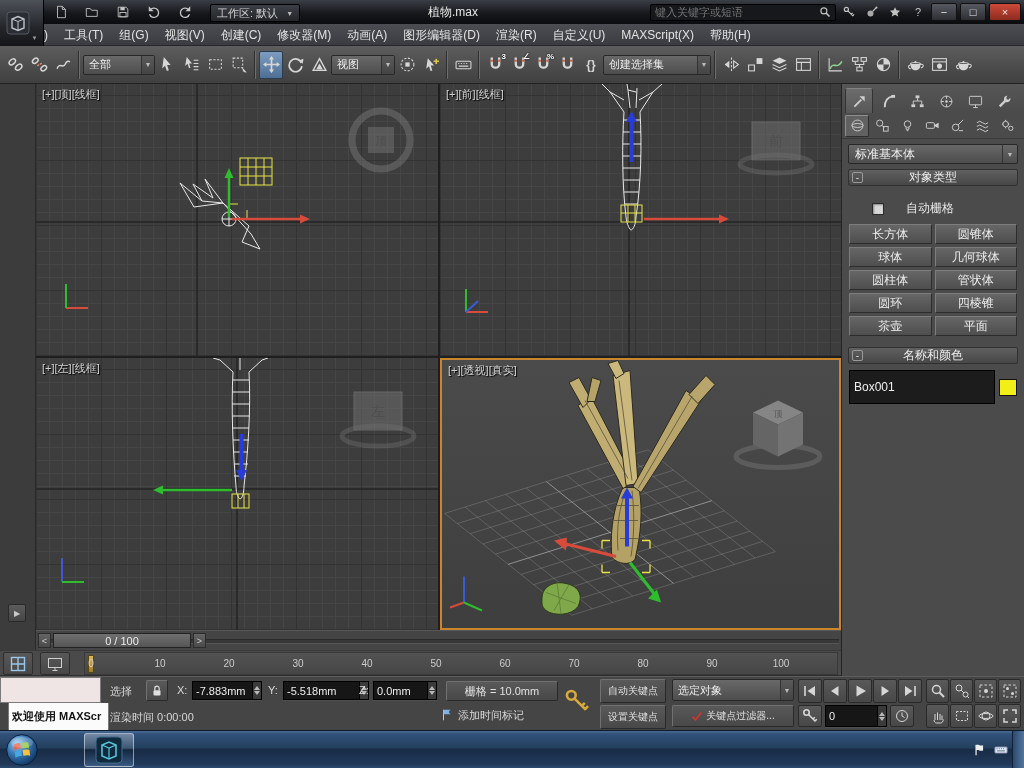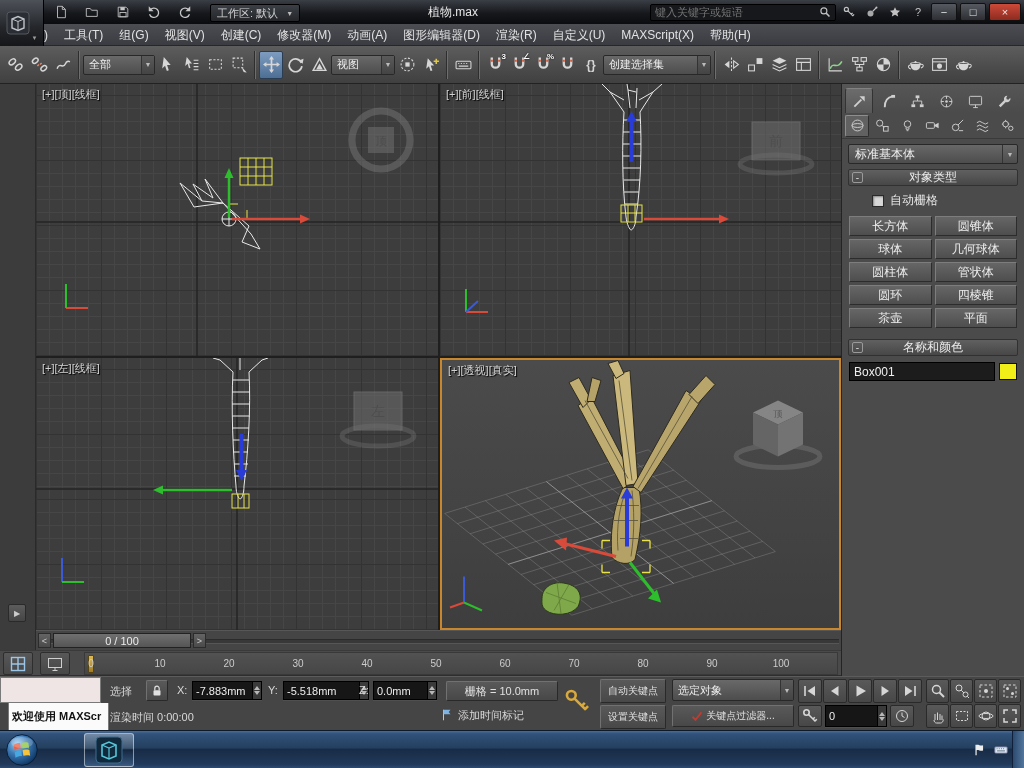--- a/index.html
+++ b/index.html
@@ -107,27 +107,27 @@
 .cp-sub svg{width:15px;height:15px}
 .cp-sub.active{background:#616161;border-color:#8e8e8e #2e2e2e #2e2e2e #8e8e8e}
 .cp-dd{margin:5px 6px 4px;height:20px;display:flex;align-items:center;background:linear-gradient(#686868,#4d4d4d);
  border:1px solid #282828;border-radius:2px;font-size:12px;padding-left:6px;color:#eee}
 .cp-dd .ar{margin-left:auto;width:15px;height:100%;display:flex;align-items:center;justify-content:center;border-left:1px solid #333}
 .rollout{margin:5px 6px 0;height:17px;display:flex;align-items:center;position:relative;
  background:linear-gradient(#606060,#474747);border:1px solid #313131;border-radius:2px}
 .roll-min{position:absolute;left:3px;top:2px;width:11px;height:11px;border:1px solid #9a9a9a;border-radius:2px;
  font-size:10px;line-height:9px;text-align:center;color:#ddd}
 .roll-title{flex:1;text-align:center;font-size:12px;color:#ececec}
-.autogrid{display:flex;align-items:center;gap:6px;margin:6px 0 5px 30px;font-size:12px;color:#e6e6e6}
+.autogrid{display:flex;align-items:center;gap:22px;margin:14px 0 5px 30px;font-size:12px;color:#e6e6e6}
 .chk{width:12px;height:12px;background:#d8d8d8;border:1px solid #2a2a2a;box-shadow:inset 1px 1px 2px #888}
 .objgrid{display:grid;grid-template-columns:1fr 1fr;gap:3px;padding:2px 7px 6px}
 .objbtn{height:20px;display:flex;align-items:center;justify-content:center;font-size:12px;color:#ececec;white-space:nowrap;
  background:linear-gradient(#666,#4e4e4e);border:1px solid #2c2c2c;border-top-color:#7d7d7d;border-left-color:#7d7d7d;border-radius:0}
 .namerow{display:flex;align-items:center;gap:4px;margin:6px 7px}
-.namefield{flex:1;height:19px;background:#1c1c1c;border:1px solid #000;color:#f0f0f0;font-size:12px;padding:1px 4px;font-family:inherit;min-width:0}
+.namefield{flex:1;height:19px;background:#1c1c1c;border:1px solid #000;color:#f0f0f0;font-size:12px;padding:16px 4px;font-family:inherit;min-width:0}
 .swatch{width:18px;height:17px;background:#f2ee18;border:1px solid #111;flex:none}
 
 
 .statusbar{position:absolute;left:0;top:676px;width:1024px;height:54px;background:#454545;
  border-top:1px solid #5c5c5c;font-size:11px;color:#d8d8d8}
 .listener-top{left:0;top:0;width:101px;height:26px;background:#efe5e5;border:1px solid #7a7a7a}
 .listener-bot{left:8px;top:26px;width:101px;height:28px;background:#fbfbfb;border:1px solid #7a7a7a;border-top:none;
  color:#111;font-weight:bold;font-size:11px;padding:6px 0 0 3px;white-space:nowrap;overflow:hidden}
 .sbtn{display:flex;align-items:center;justify-content:center;white-space:nowrap;border-radius:2px;color:#e0e0e0;
  background:linear-gradient(#595959,#484848);border:1px solid #292929;border-top-color:#717171;border-left-color:#717171}

